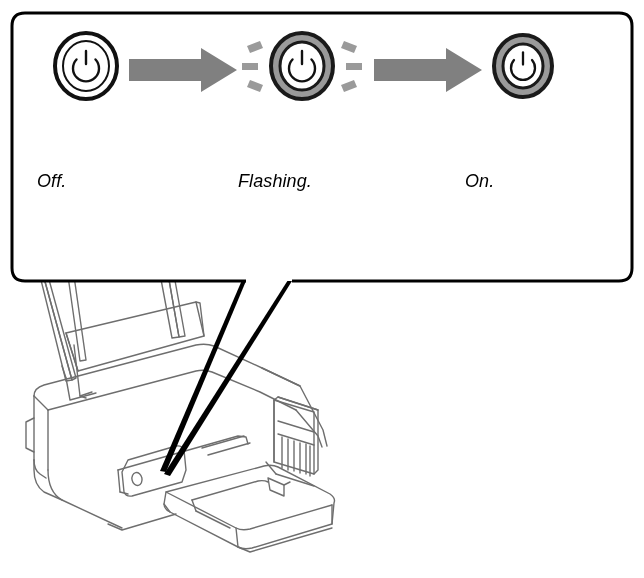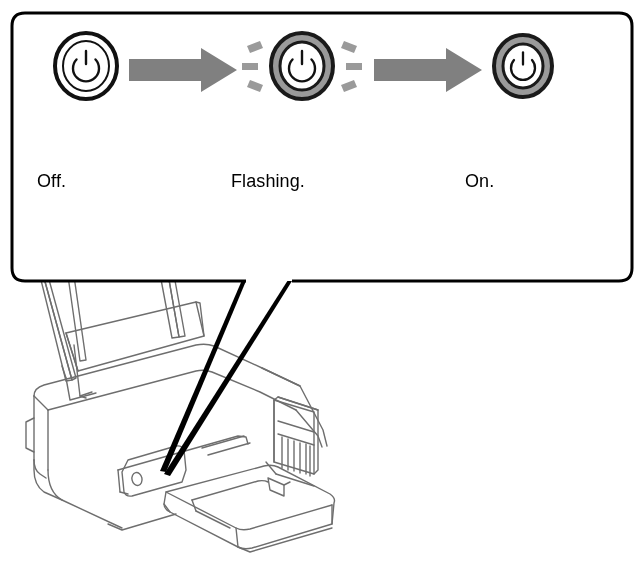--- a/index.html
+++ b/index.html
@@ -16,20 +16,21 @@
     font-family: "Liberation Sans", sans-serif;
     color: #000000;
   }
 
   #root {
     position: absolute;
     left: 0;
     top: 0;
     width: 528px;
     height: 578px;
+    font-style: italic;
   }
 
   .layer {
     position: absolute;
     left: 0;
     top: 0;
     width: 644px;
     height: 578px;
   }
 
@@ -53,21 +54,21 @@
   .state-label {
     position: absolute;
     font-size: 18px;
     line-height: 20px;
     letter-spacing: 0.1px;
     color: #000000;
     white-space: nowrap;
   }
 
   .label-off      { left: 27px;  top: 159px; }
-  .label-flashing { left: 221px; top: 159px; }
+  .label-flashing { left: 228px; top: 159px; }
   .label-on       { left: 455px; top: 159px; }
 
   svg { display: block; }
 </style>
 </head>
 <body>
 
 <div id="root">
 
   <svg class="layer" width="644" height="578" viewBox="0 0 644 578" xmlns="http://www.w3.org/2000/svg">

